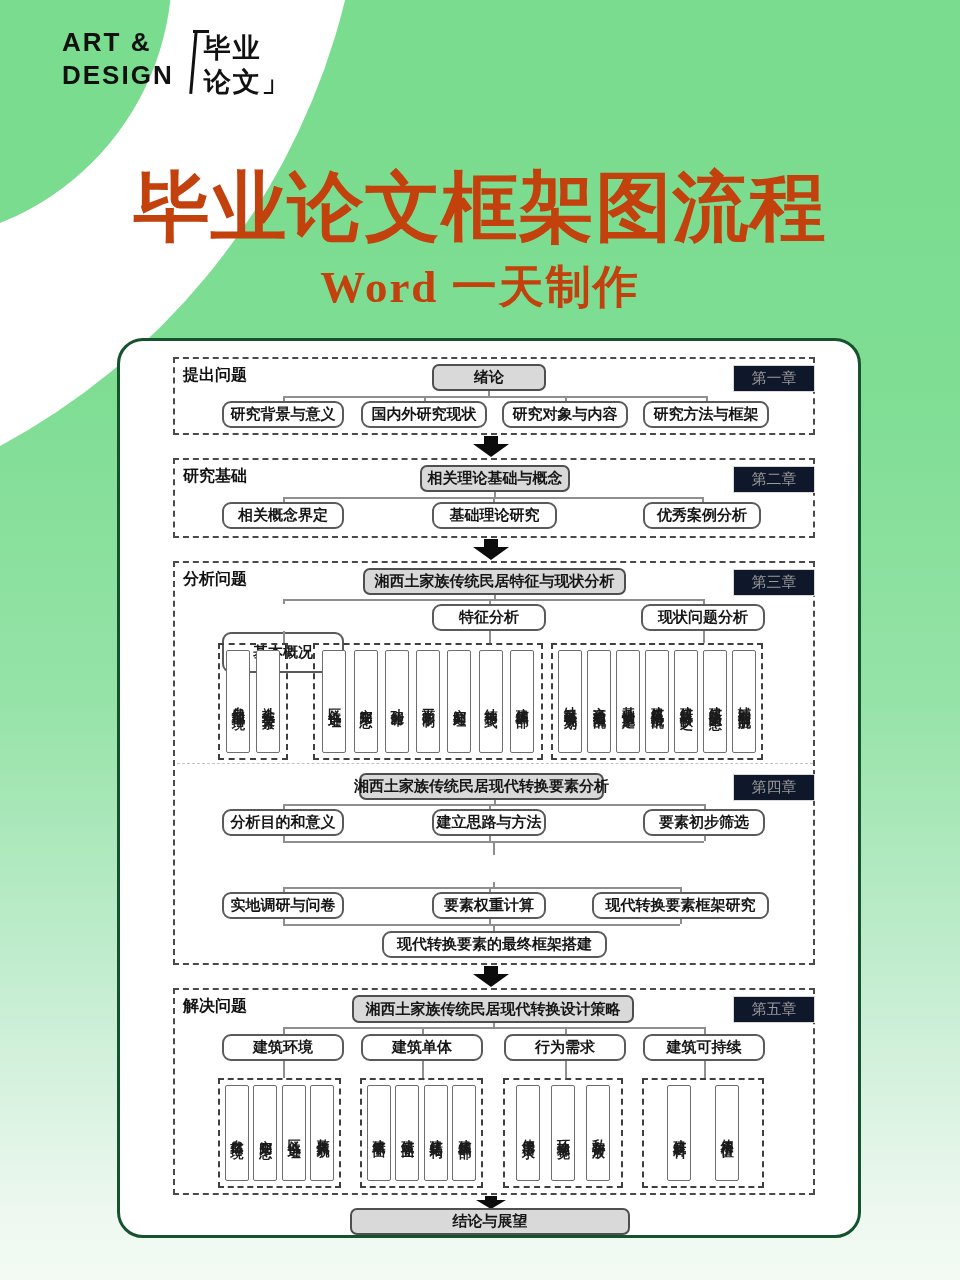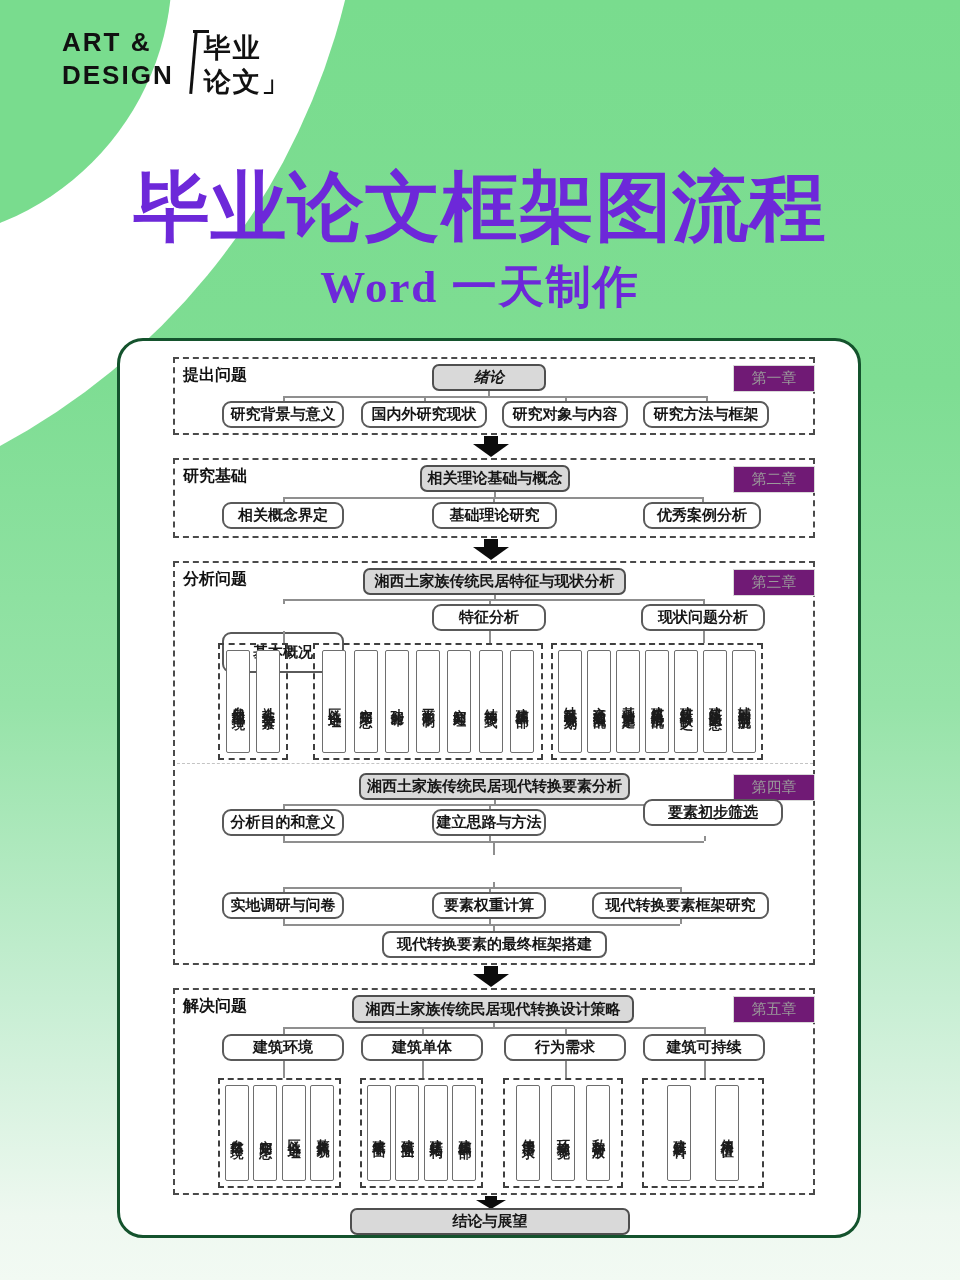--- a/index.html
+++ b/index.html
@@ -18,31 +18,31 @@
   .logo { position:absolute; left:62px; top:26px; display:flex; align-items:flex-start; gap:16px; }
   .logo-en { font-family:"Liberation Sans","DejaVu Sans",sans-serif; font-weight:800;
     font-size:26px; line-height:1.25; letter-spacing:2px; color:#111; }
   .logo-cn { position:relative; padding:6px 0 0 14px; font-weight:700; font-size:27px;
     line-height:1.25; color:#111; letter-spacing:2px; }
   .logo-cn::before { content:''; position:absolute; left:2px; top:4px; width:3px; height:64px;
     background:#111; transform:rotate(5deg); }
   .logo-cn::after { content:''; position:absolute; left:3px; top:4px; width:16px; height:3px; background:#111; }
 
   
-  .hero { position:absolute; left:0; top:160px; width:960px; text-align:center; color:#6d28d9; }
+  .hero { position:absolute; left:0; top:160px; width:960px; text-align:center; color:#c2410c; }
   .hero-title { font-size:76px; font-weight:700; letter-spacing:1px; line-height:1.25; }
   .hero-sub { font-size:45px; font-weight:600; margin-top:2px; letter-spacing:2px; }
 
   
   .card { position:absolute; left:117px; top:338px; width:744px; height:900px;
     background:#ffffff; border:3px solid #14532d; border-radius:26px; }
 
   .sec { position:absolute; border:2px dashed #4a4a4a; background:transparent; }
   .sec-label { position:absolute; font-size:16px; font-weight:700; color:#111; white-space:nowrap; }
-  .chap { position:absolute; background:#701a75; border:1px solid #d9d9d9; color:#9b9b9b;
+  .chap { position:absolute; background:#0f172a; border:1px solid #d9d9d9; color:#9b9b9b;
     font-size:15px; display:flex; align-items:center; justify-content:center; white-space:nowrap; }
   .gbox { position:absolute; background:#d9d9d9; border:2px solid #4f4f4f; border-radius:7px;
     display:flex; align-items:center; justify-content:center; font-size:15px; font-weight:700;
     color:#161616; white-space:nowrap; }
   .wbox { position:absolute; background:#ffffff; border:2px solid #5a5a5a; border-radius:9px;
     display:flex; align-items:center; justify-content:center; font-size:15px; font-weight:700;
     color:#161616; white-space:nowrap; }
   .hl { position:absolute; height:1.5px; background:#8f8f8f; }
   .vl { position:absolute; width:1.5px; background:#8f8f8f; }
   .dotline { position:absolute; border-top:1.5px dashed #c4c4c4; }
@@ -83,21 +83,21 @@
 <div class="hero">
   <div class="hero-title">毕业论文框架图流程</div>
   <div class="hero-sub">Word 一天制作</div>
 </div>
 
 <div class="card">
 
   <div class="sec" style="left:53px;top:16px;width:642px;height:78px;">
     <div class="sec-label" style="left:8px;top:6px;">提出问题</div>
     <div class="chap" style="left:558px;top:6px;width:82px;height:27px;">第一章</div>
-    <div class="gbox" style="left:257px;top:5px;width:114px;height:27px;font-style:italic;">绪论</div>
+    <div class="gbox" style="left:257px;top:5px;width:114px;height:27px;">绪论</div>
     <div class="vl" style="left:313px;top:32px;height:5px;"></div>
     <div class="hl" style="left:108px;top:37px;width:423px;"></div>
     <div class="vl" style="left:108px;top:37px;height:5px;"></div>
     <div class="vl" style="left:249px;top:37px;height:5px;"></div>
     <div class="vl" style="left:390px;top:37px;height:5px;"></div>
     <div class="vl" style="left:531px;top:37px;height:5px;"></div>
     <div class="wbox" style="left:47px;top:42px;width:122px;height:27px;">研究背景与意义</div>
     <div class="wbox" style="left:186px;top:42px;width:126px;height:27px;">国内外研究现状</div>
     <div class="wbox" style="left:327px;top:42px;width:126px;height:27px;">研究对象与内容</div>
     <div class="wbox" style="left:468px;top:42px;width:126px;height:27px;">研究方法与框架</div>
@@ -162,48 +162,48 @@
       <div class="vbox vb103">基础设施不足</div>
       <div class="vbox vb103">建筑风格混乱</div>
       <div class="vbox vb103">建筑材料缺乏</div>
       <div class="vbox vb103">建筑防火隐患</div>
       <div class="vbox vb103">辅助空间脏乱</div>
     </div>
 
     <div class="dotline" style="left:2px;top:200px;width:636px;"></div>
 
     <div class="chap" style="left:558px;top:211px;width:82px;height:27px;">第四章</div>
-    <div class="gbox" style="left:184px;top:210px;width:271px;height:27px;">湘西土家族传统民居现代转换要素分析</div>
+    <div class="gbox" style="left:184px;top:210px;width:245px;height:27px;">湘西土家族传统民居现代转换要素分析</div>
     <div class="vl" style="left:319px;top:237px;height:4px;"></div>
     <div class="hl" style="left:108px;top:241px;width:421px;"></div>
     <div class="vl" style="left:108px;top:241px;height:5px;"></div>
     <div class="vl" style="left:314px;top:241px;height:5px;"></div>
     <div class="vl" style="left:529px;top:241px;height:5px;"></div>
     <div class="wbox" style="left:47px;top:246px;width:122px;height:27px;">分析目的和意义</div>
     <div class="wbox" style="left:257px;top:246px;width:114px;height:27px;">建立思路与方法</div>
-    <div class="wbox" style="left:468px;top:236px;width:140px;height:27px;text-decoration:underline;">要素初步筛选</div>
+    <div class="wbox" style="left:468px;top:246px;width:122px;height:27px;">要素初步筛选</div>
     <div class="vl" style="left:108px;top:273px;height:5px;"></div>
     <div class="vl" style="left:314px;top:273px;height:5px;"></div>
     <div class="vl" style="left:529px;top:273px;height:5px;"></div>
     <div class="hl" style="left:108px;top:278px;width:421px;"></div>
     <div class="vl" style="left:318px;top:278px;height:14px;"></div>
     <div class="vl" style="left:318px;top:319px;height:5px;"></div>
     <div class="hl" style="left:108px;top:324px;width:397px;"></div>
     <div class="vl" style="left:108px;top:324px;height:5px;"></div>
     <div class="vl" style="left:314px;top:324px;height:5px;"></div>
     <div class="vl" style="left:505px;top:324px;height:5px;"></div>
     <div class="wbox" style="left:47px;top:329px;width:122px;height:27px;">实地调研与问卷</div>
     <div class="wbox" style="left:257px;top:329px;width:114px;height:27px;">要素权重计算</div>
     <div class="wbox" style="left:417px;top:329px;width:177px;height:27px;">现代转换要素框架研究</div>
     <div class="vl" style="left:108px;top:356px;height:5px;"></div>
     <div class="vl" style="left:314px;top:356px;height:5px;"></div>
     <div class="vl" style="left:505px;top:356px;height:5px;"></div>
     <div class="hl" style="left:108px;top:361px;width:397px;"></div>
     <div class="vl" style="left:318px;top:361px;height:7px;"></div>
-    <div class="wbox" style="left:207px;top:368px;width:225px;height:27px;border-radius:8px;">现代转换要素的最终框架搭建</div>
+    <div class="wbox" style="left:207px;top:368px;width:225px;height:27px;">现代转换要素的最终框架搭建</div>
   </div>
 
   <div class="arrow" style="left:353px;top:625px;">
     <div class="stem"></div>
     <div class="head"></div>
   </div>
 
   <div class="sec" style="left:53px;top:647px;width:642px;height:207px;">
     <div class="sec-label" style="left:8px;top:6px;">解决问题</div>
     <div class="chap" style="left:558px;top:6px;width:82px;height:27px;text-align:right;">第五章</div>

